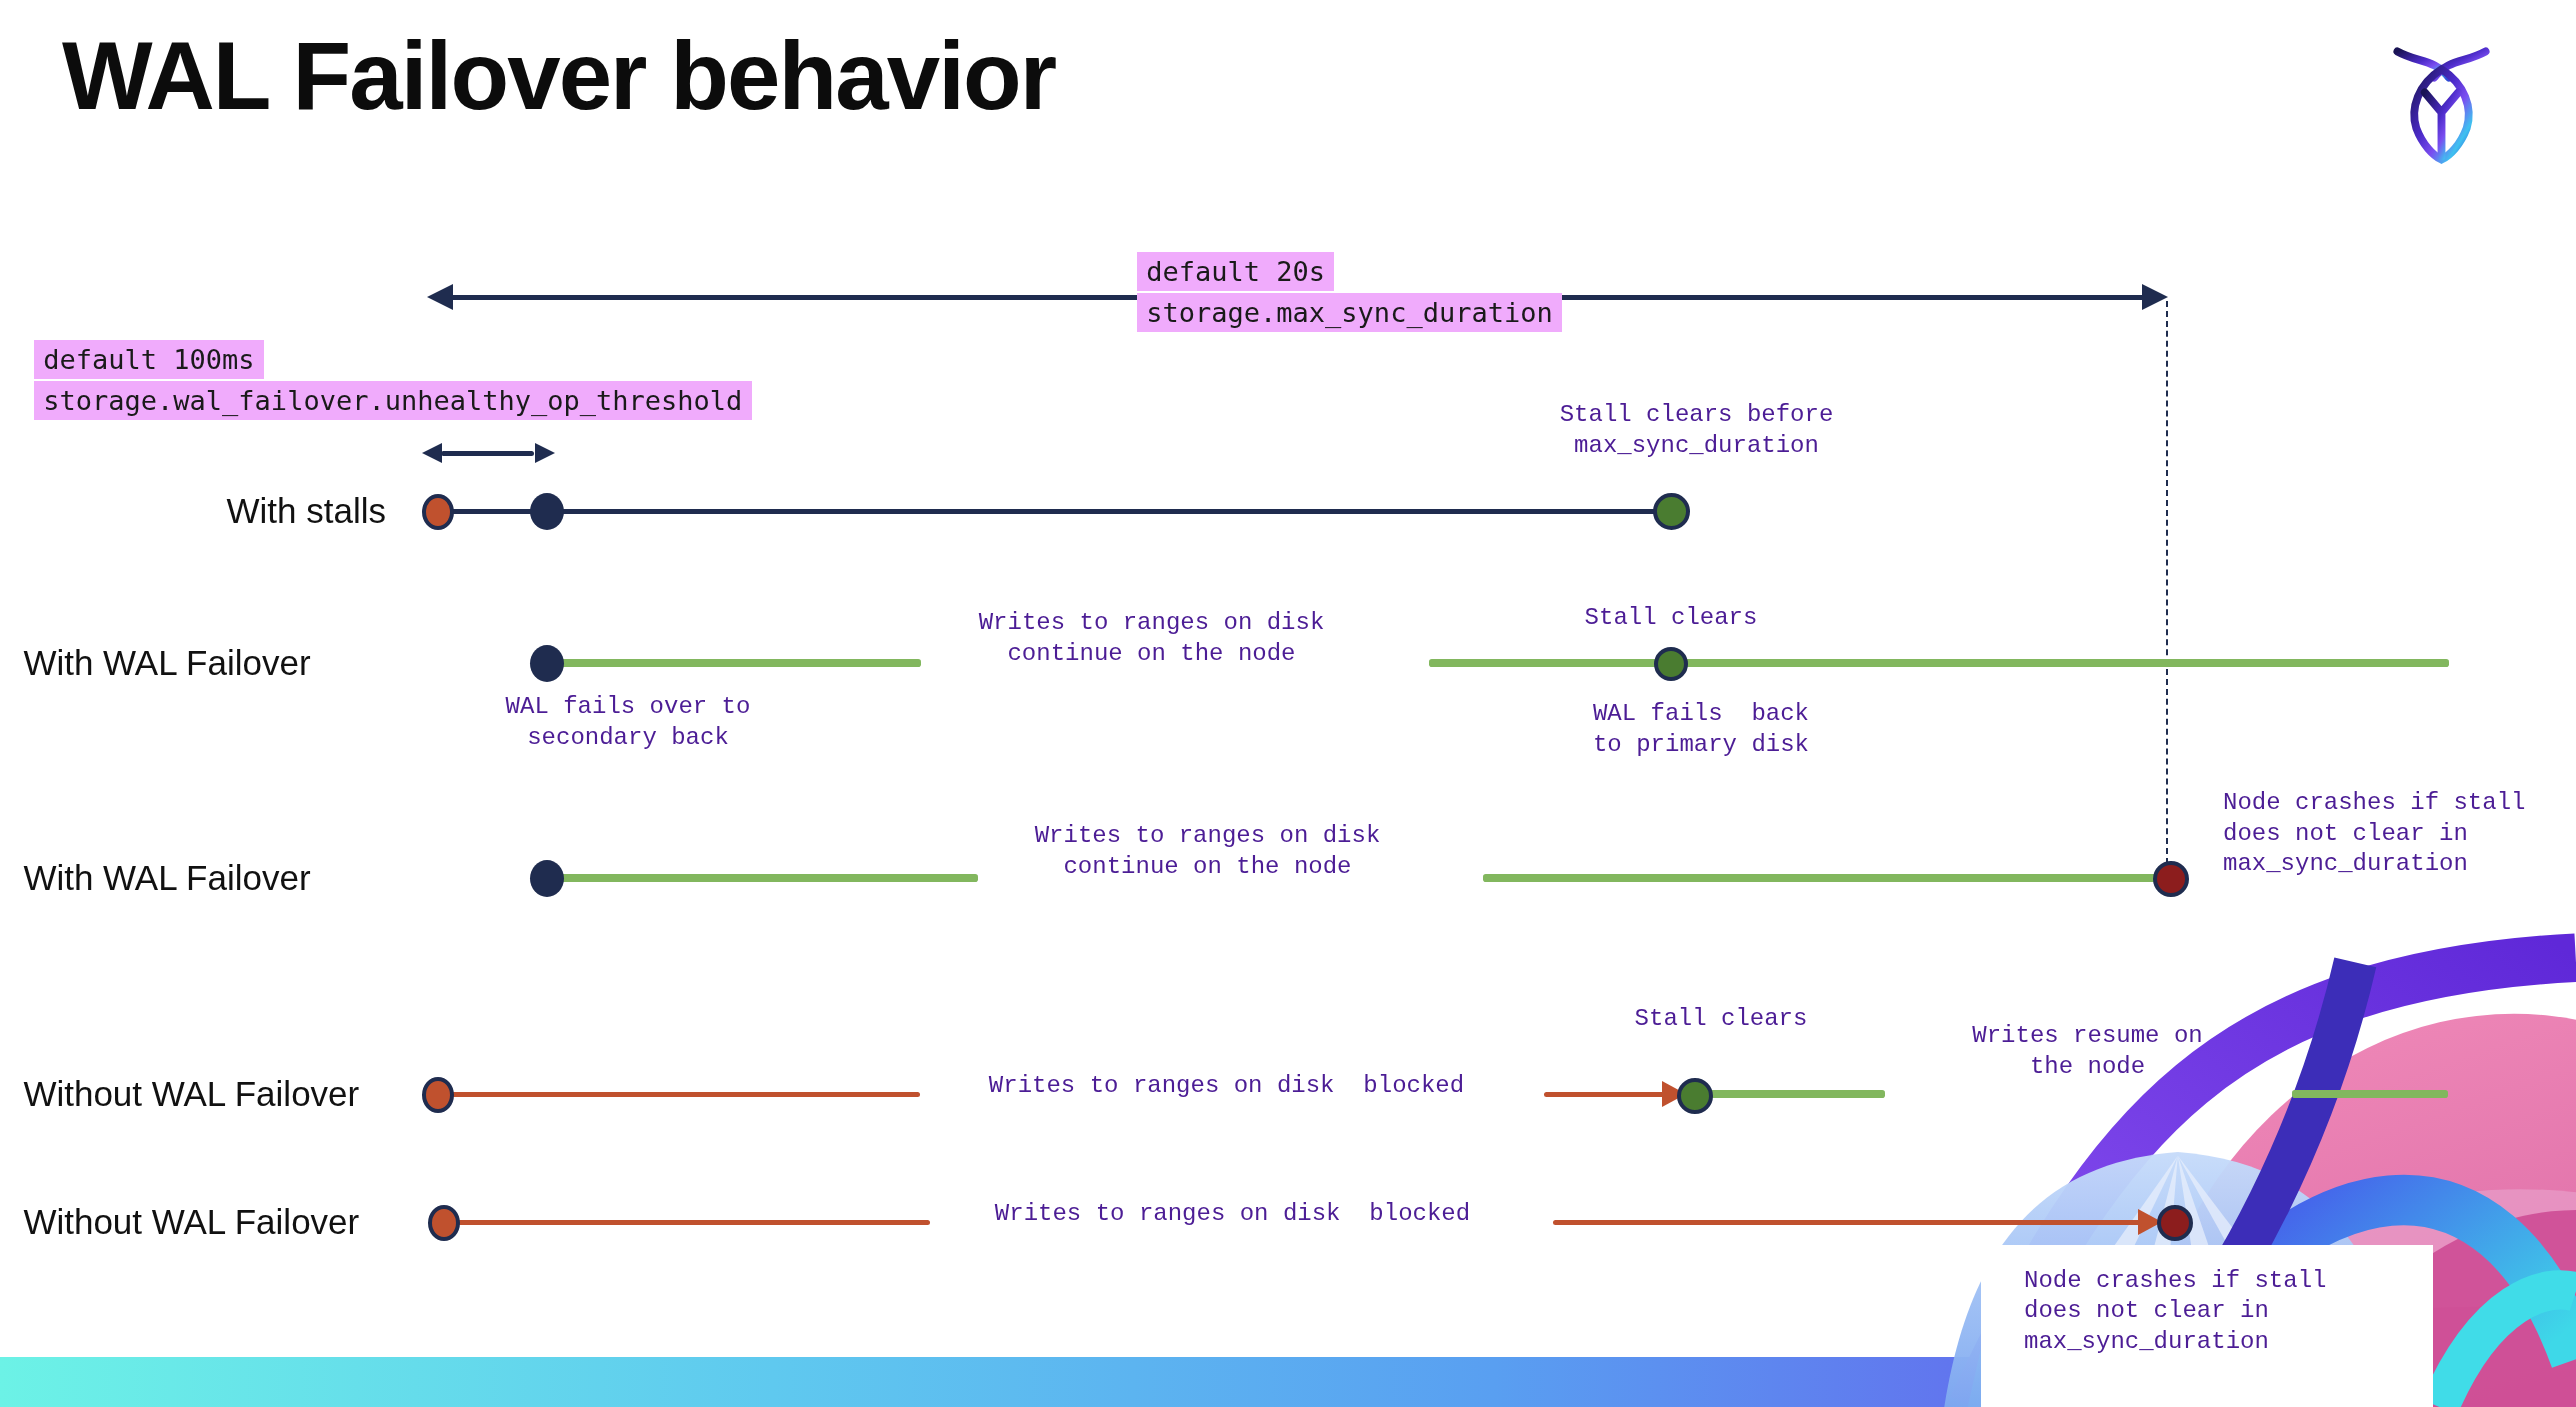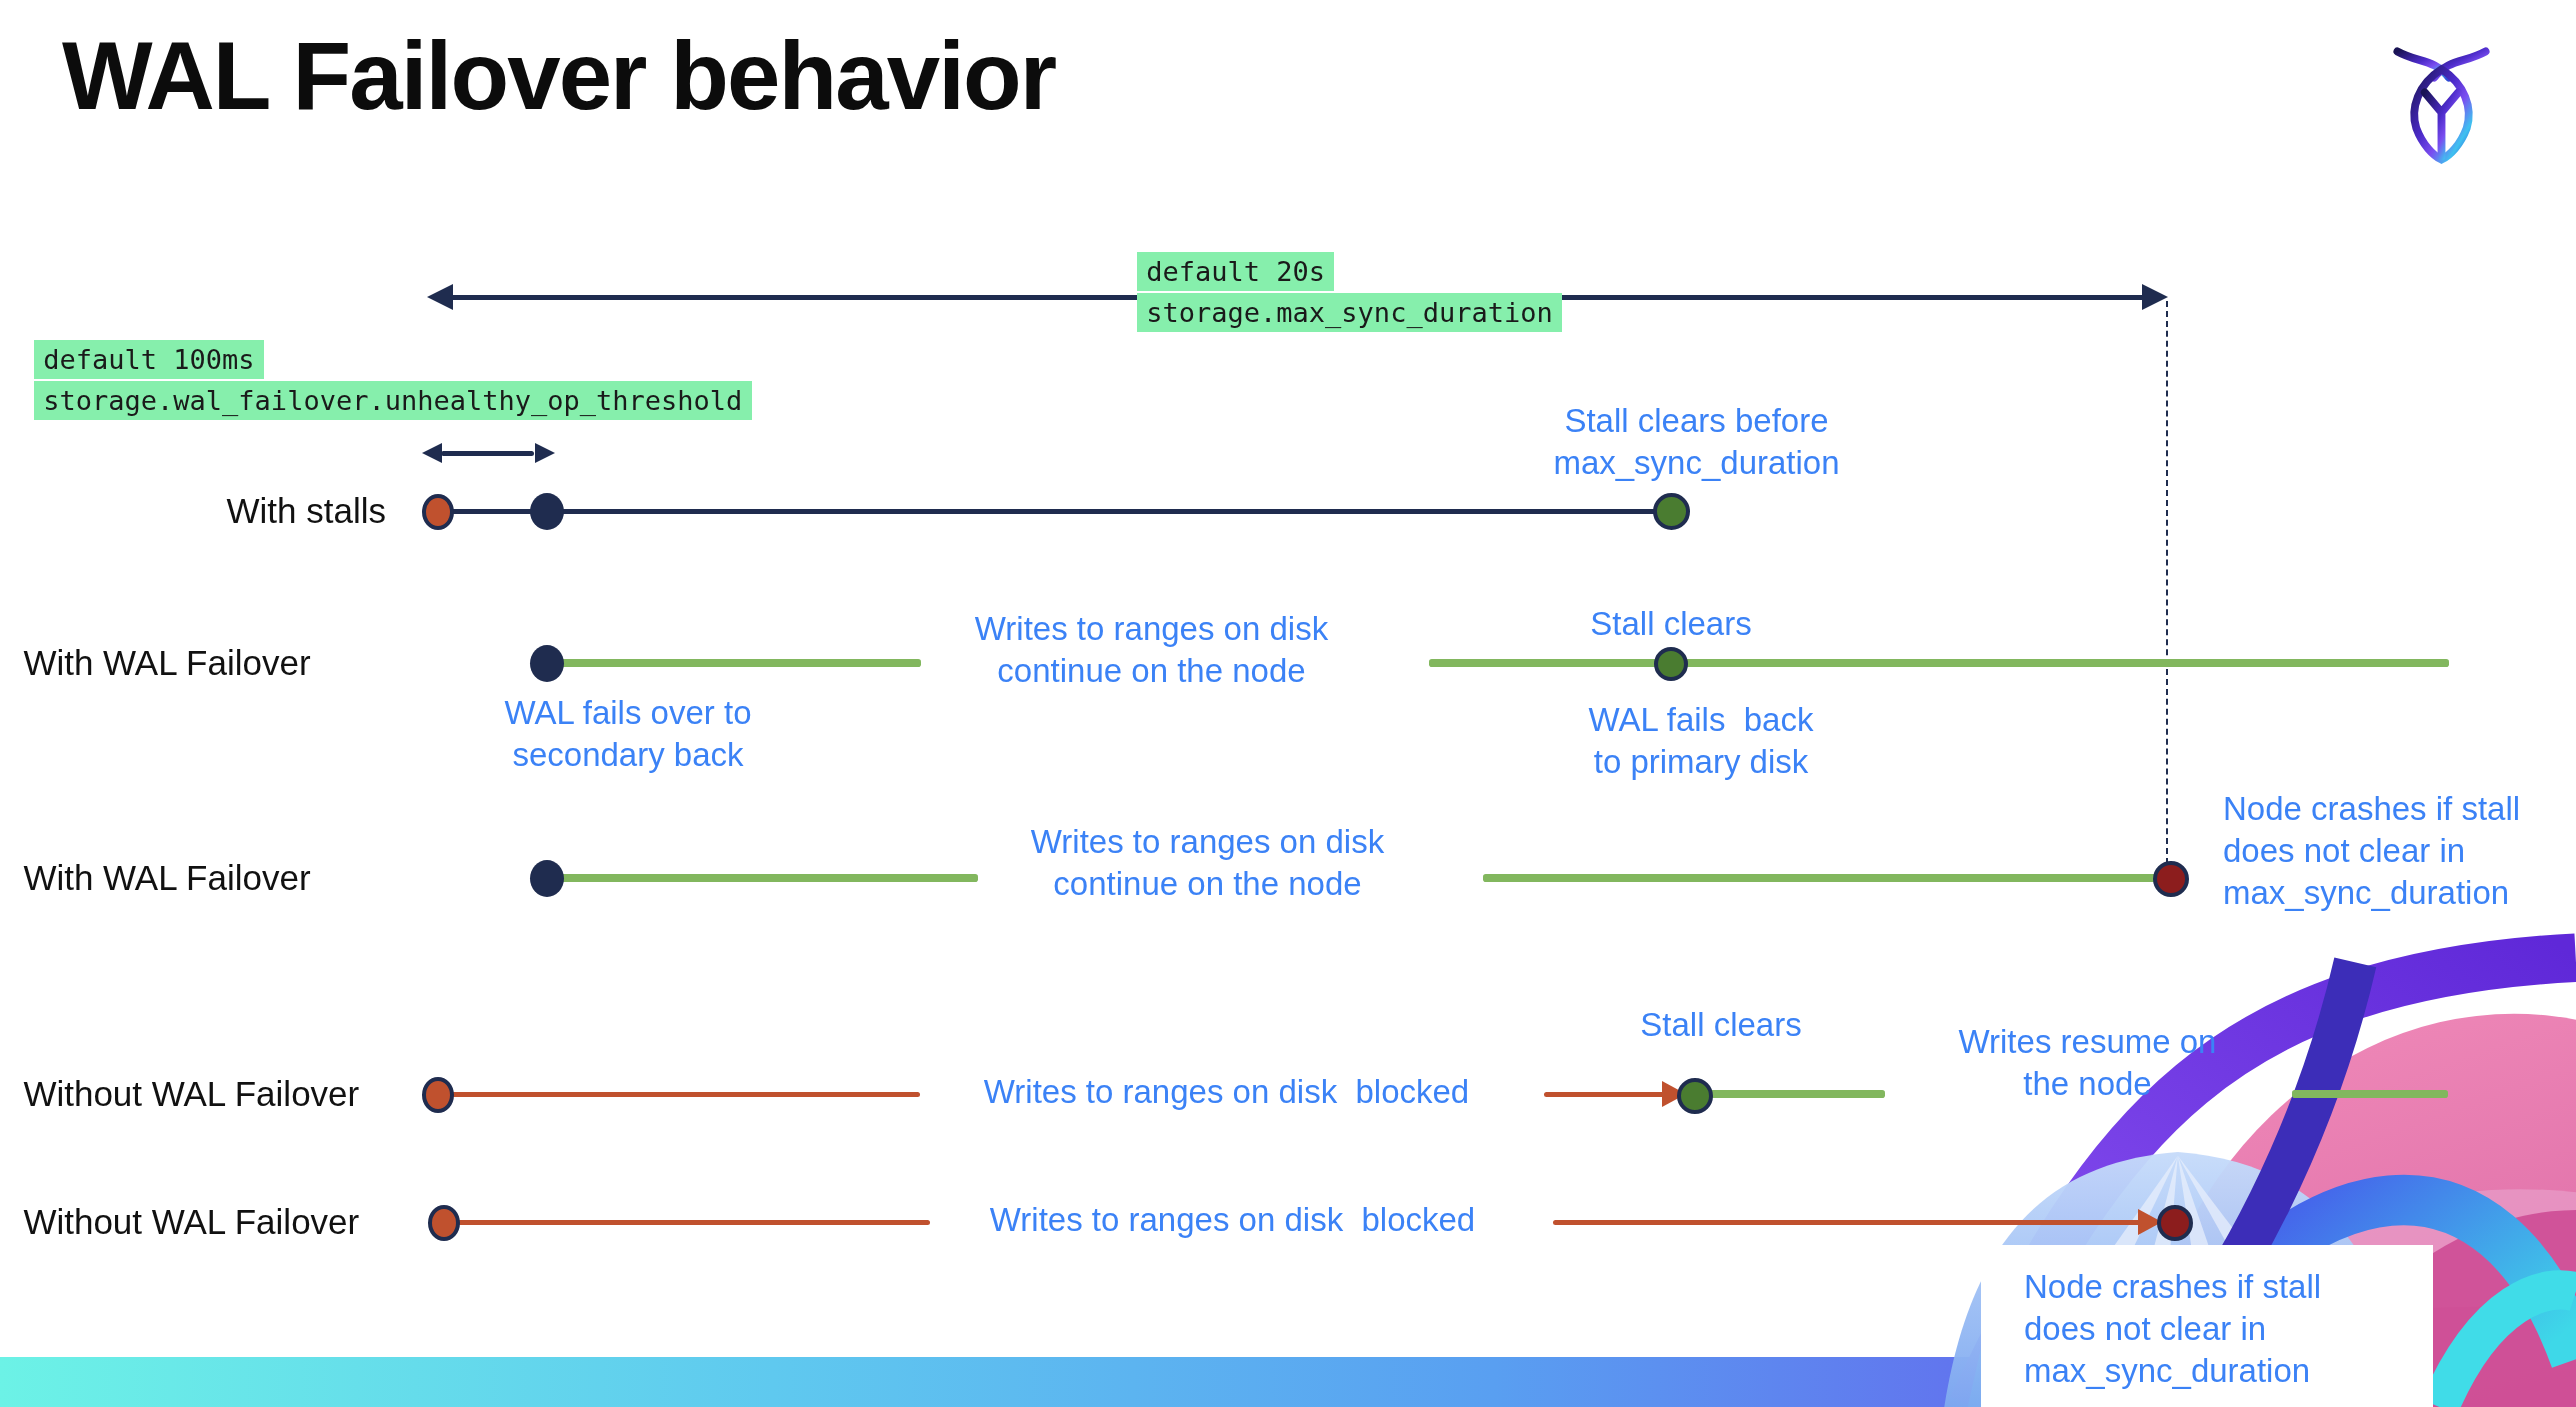--- a/index.html
+++ b/index.html
@@ -8,21 +8,21 @@
     background:#ffffff;font-family:"Liberation Sans",sans-serif;color:#111;
   }
   
   .title{
     position:absolute;left:62px;top:20.6px;font-size:96px;font-weight:bold;
     letter-spacing:-1.9px;color:#0c0c0c;white-space:nowrap;
   }
   
   .code{position:absolute;z-index:6;font-family:"DejaVu Sans Mono","Liberation Mono",monospace;
     font-size:27px;color:#1a1a1a;line-height:1.0;}
-  .code span{display:table;background:#86efac;padding:5.6px 9.3px 6.5px 9.3px;margin:0 0 1.9px 0;white-space:nowrap;}
+  .code span{display:table;background:#f0abfc;padding:5.6px 9.3px 6.5px 9.3px;margin:0 0 1.9px 0;white-space:nowrap;}
   
   .hline{position:absolute;border-radius:2.8px;z-index:3;}
   .navy{background:#1f2c4f;}
   .green{background:#82b75e;}
   .red{background:#c0512e;}
   
   .ah{position:absolute;width:0;height:0;z-index:3;}
   .ah.left-navy{border-top:13px solid transparent;border-bottom:13px solid transparent;border-right:26px solid #1f2c4f;}
   .ah.right-navy{border-top:13px solid transparent;border-bottom:13px solid transparent;border-left:26px solid #1f2c4f;}
   .ah.left-navy-sm{border-top:10.3px solid transparent;border-bottom:10.3px solid transparent;border-right:20.6px solid #1f2c4f;}
@@ -31,22 +31,22 @@
   
   .vdash{position:absolute;width:0;border-left:2.8px dashed #1f2c4f;z-index:3;}
   
   .dot{position:absolute;border-radius:50%;box-sizing:border-box;z-index:4;}
   .dot.navy-dot{background:#1f2c4f;}
   .dot.red-dot{background:#c0512e;border:4.7px solid #1f2c4f;}
   .dot.darkred-dot{background:#8c1d1d;border:4.7px solid #1f2c4f;}
   .dot.green-dot{background:#4a7c30;border:4.7px solid #1f2c4f;}
   
   .row-label{position:absolute;font-size:35px;color:#111;z-index:3;white-space:nowrap;}
-  .ann{position:absolute;font-size:33px;line-height:1.28;color:#3b82f6;text-align:center;
-    white-space:pre-wrap;z-index:3;}
+  .ann{position:absolute;font-size:24px;line-height:1.28;color:#4c1d95;text-align:center;
+    white-space:pre-wrap;z-index:3;font-family:Liberation Mono, monospace;}
   .ann.left{text-align:left;}
   
   .crash-box{position:absolute;left:1981px;top:1245px;width:452px;height:163px;background:#ffffff;z-index:5;}
   .crash-box .ann{position:static;display:block;padding:20.6px 9.3px 0 43px;text-align:left;}
   
   .footer-bar{position:absolute;left:0;top:1357px;width:2576px;height:50px;z-index:1;
     background:linear-gradient(90deg,#6cf2e6 0%,#5fc9ef 30%,#599ff1 58%,#6467ed 82%,#6156e9 100%);}
   
   .brand-art{position:absolute;left:1916px;top:911px;width:660px;height:496px;z-index:2;}
   .logo{position:absolute;left:2389px;top:45px;width:105px;height:120px;z-index:3;}

